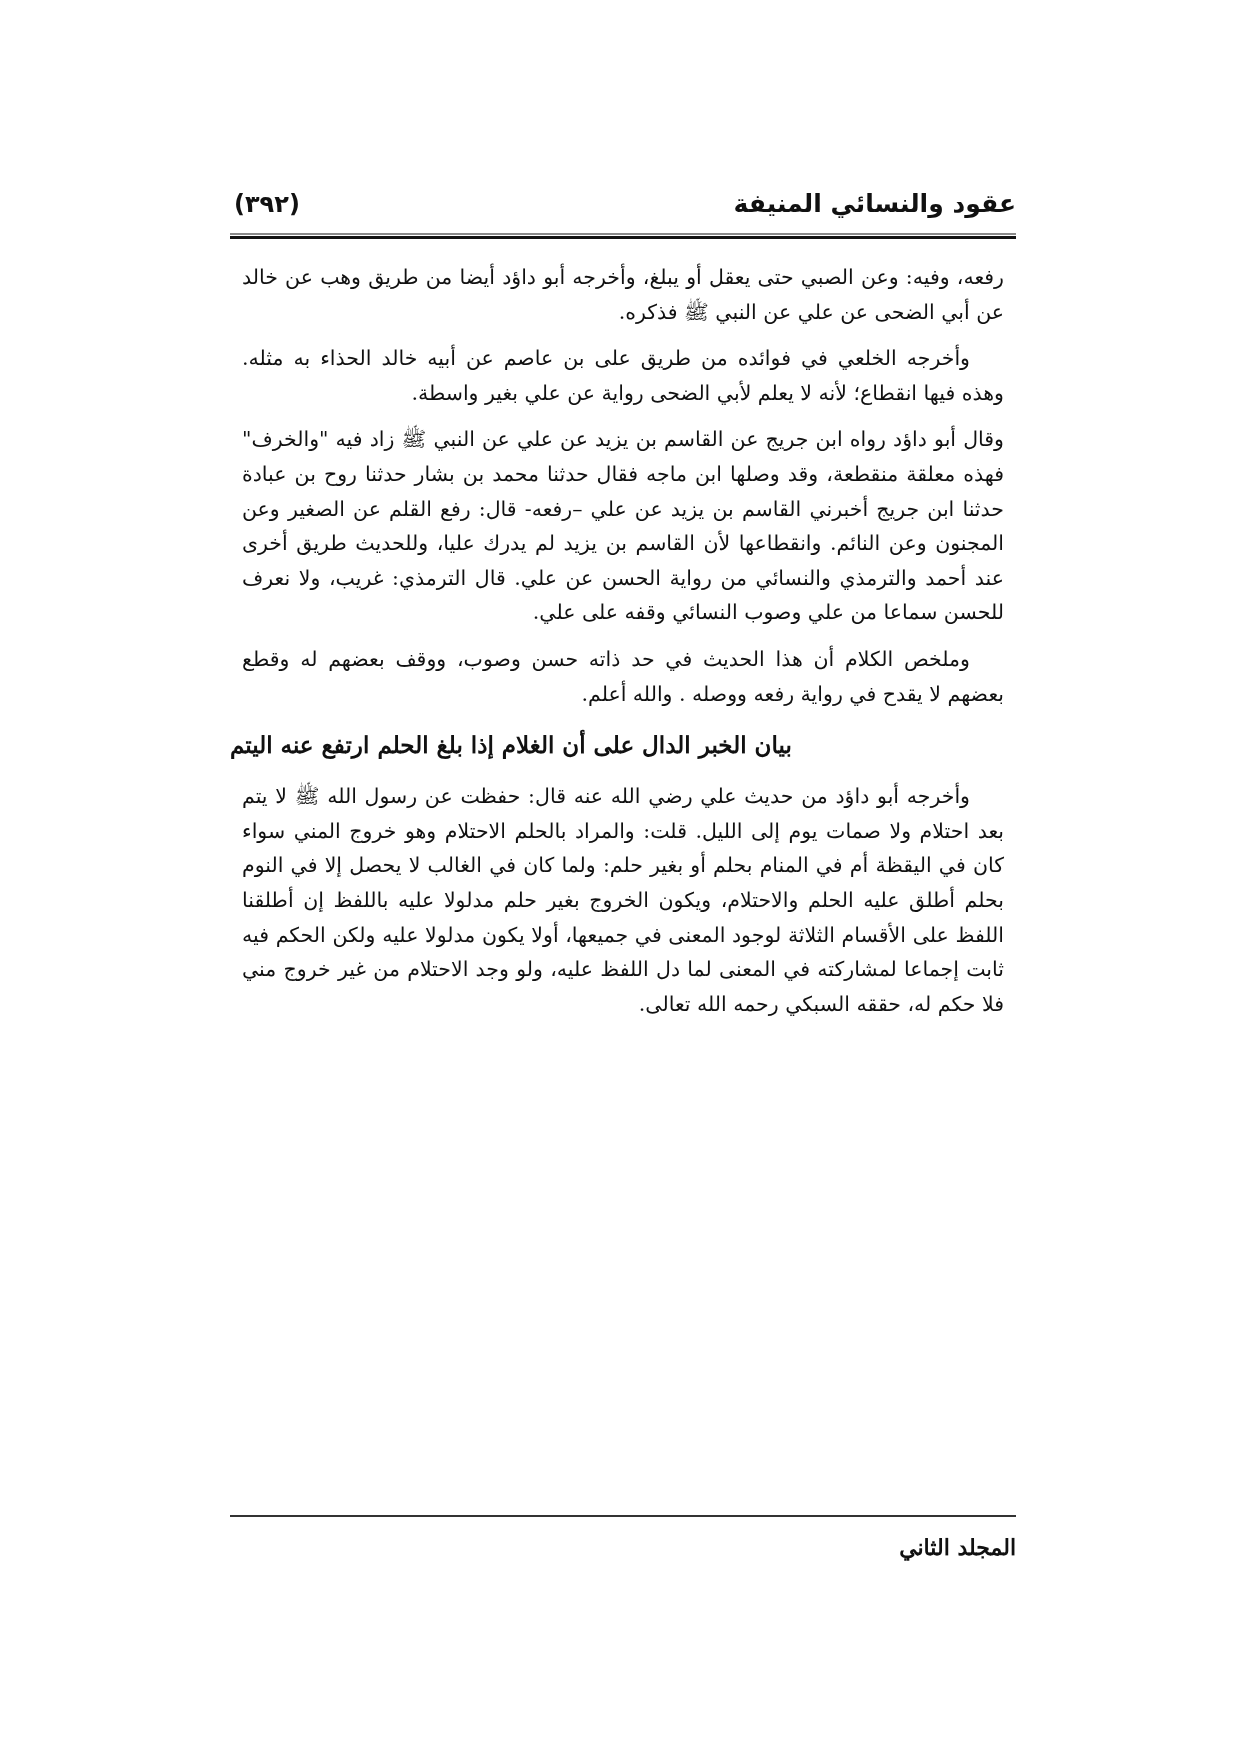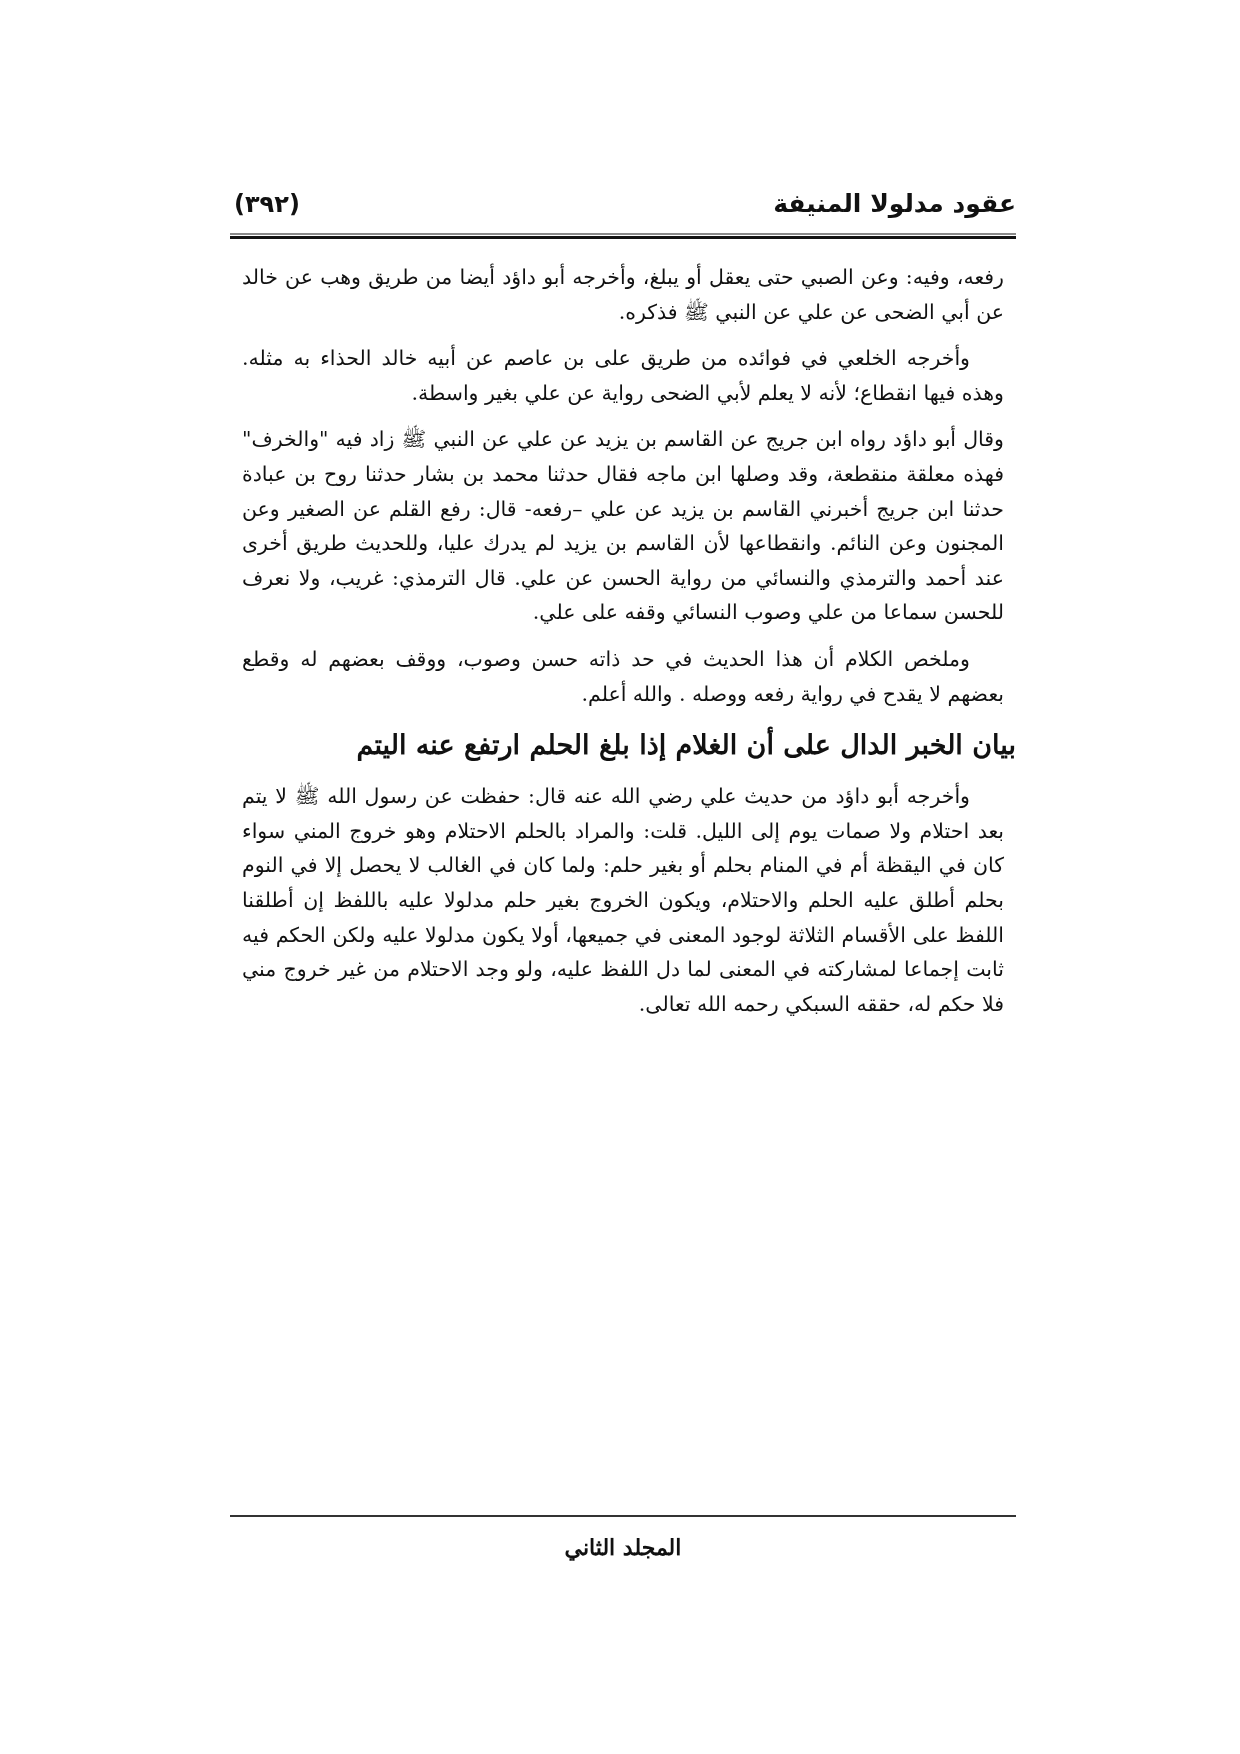--- a/index.html
+++ b/index.html
@@ -77,52 +77,51 @@
     .para {
       margin: 12px;
       text-align: justify;
       text-align-last: right;
     }
     .para.indent {
       text-indent: 34px;
     }
     .section-heading {
       margin: 10px 0 8px 0;
-      text-align: right;
+      text-align: left;
       font-weight: bold;
-      font-size: 27px;
+      font-size: 23px;
       line-height: 44px;
     }
     .footer-rule {
       position: absolute;
       top: 1515px;
       left: 0;
       width: 786px;
       height: 2px;
       background: #333333;
     }
     .footer-text {
       position: absolute;
       top: 1530px;
       left: 0;
       width: 786px;
-      text-align: center;
       direction: rtl;
       font-weight: bold;
       font-size: 22px;
       line-height: 34px;
     }
   </style>
 </head>
 <body>
 
 <div class="page">
 
   <div class="header">
-    <span class="header-title">عقود مدلولا المنيفة</span>
+    <span class="header-title">عقود والنسائي المنيفة</span>
     <span class="header-pagenum">(٣٩٢)</span>
   </div>
   <div class="header-rule"></div>
   <div class="header-rule-2"></div>
 
   <div class="body-text">
     <p class="para">رفعه، وفيه: وعن الصبي حتى يعقل أو يبلغ، وأخرجه أبو داؤد أيضا من طريق وهب عن خالد عن أبي الضحى عن علي عن النبي ﷺ فذكره.</p>
     <p class="para indent">وأخرجه الخلعي في فوائده من طريق على بن عاصم عن أبيه خالد الحذاء به مثله. وهذه فيها انقطاع؛ لأنه لا يعلم لأبي الضحى رواية عن علي بغير واسطة.</p>
     <p class="para">وقال أبو داؤد رواه ابن جريج عن القاسم بن يزيد عن علي عن النبي ﷺ زاد فيه "والخرف" فهذه معلقة منقطعة، وقد وصلها ابن ماجه فقال حدثنا محمد بن بشار حدثنا روح بن عبادة حدثنا ابن جريج أخبرني القاسم بن يزيد عن علي –رفعه- قال: رفع القلم عن الصغير وعن المجنون وعن النائم. وانقطاعها لأن القاسم بن يزيد لم يدرك عليا، وللحديث طريق أخرى عند أحمد والترمذي والنسائي من رواية الحسن عن علي. قال الترمذي: غريب، ولا نعرف للحسن سماعا من علي وصوب النسائي وقفه على علي.</p>
     <p class="para indent">وملخص الكلام أن هذا الحديث في حد ذاته حسن وصوب، ووقف بعضهم له وقطع بعضهم لا يقدح في رواية رفعه ووصله . والله أعلم.</p>

